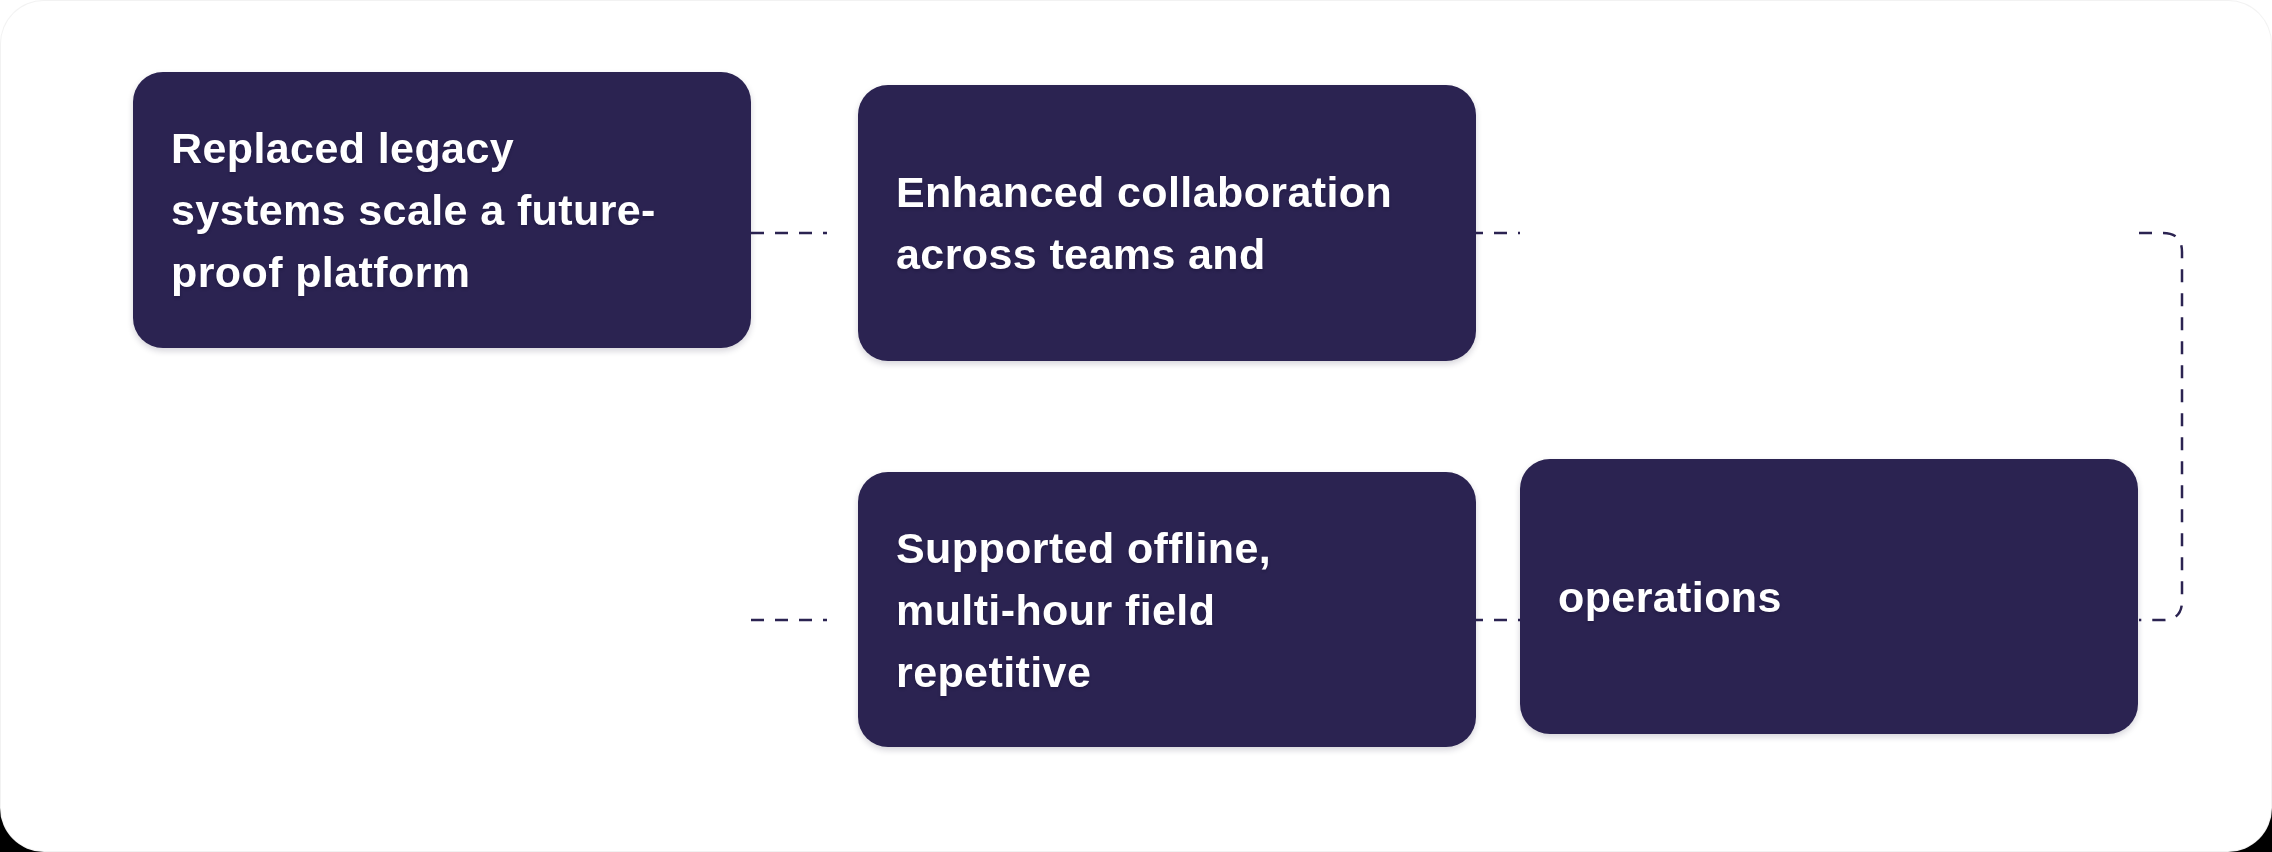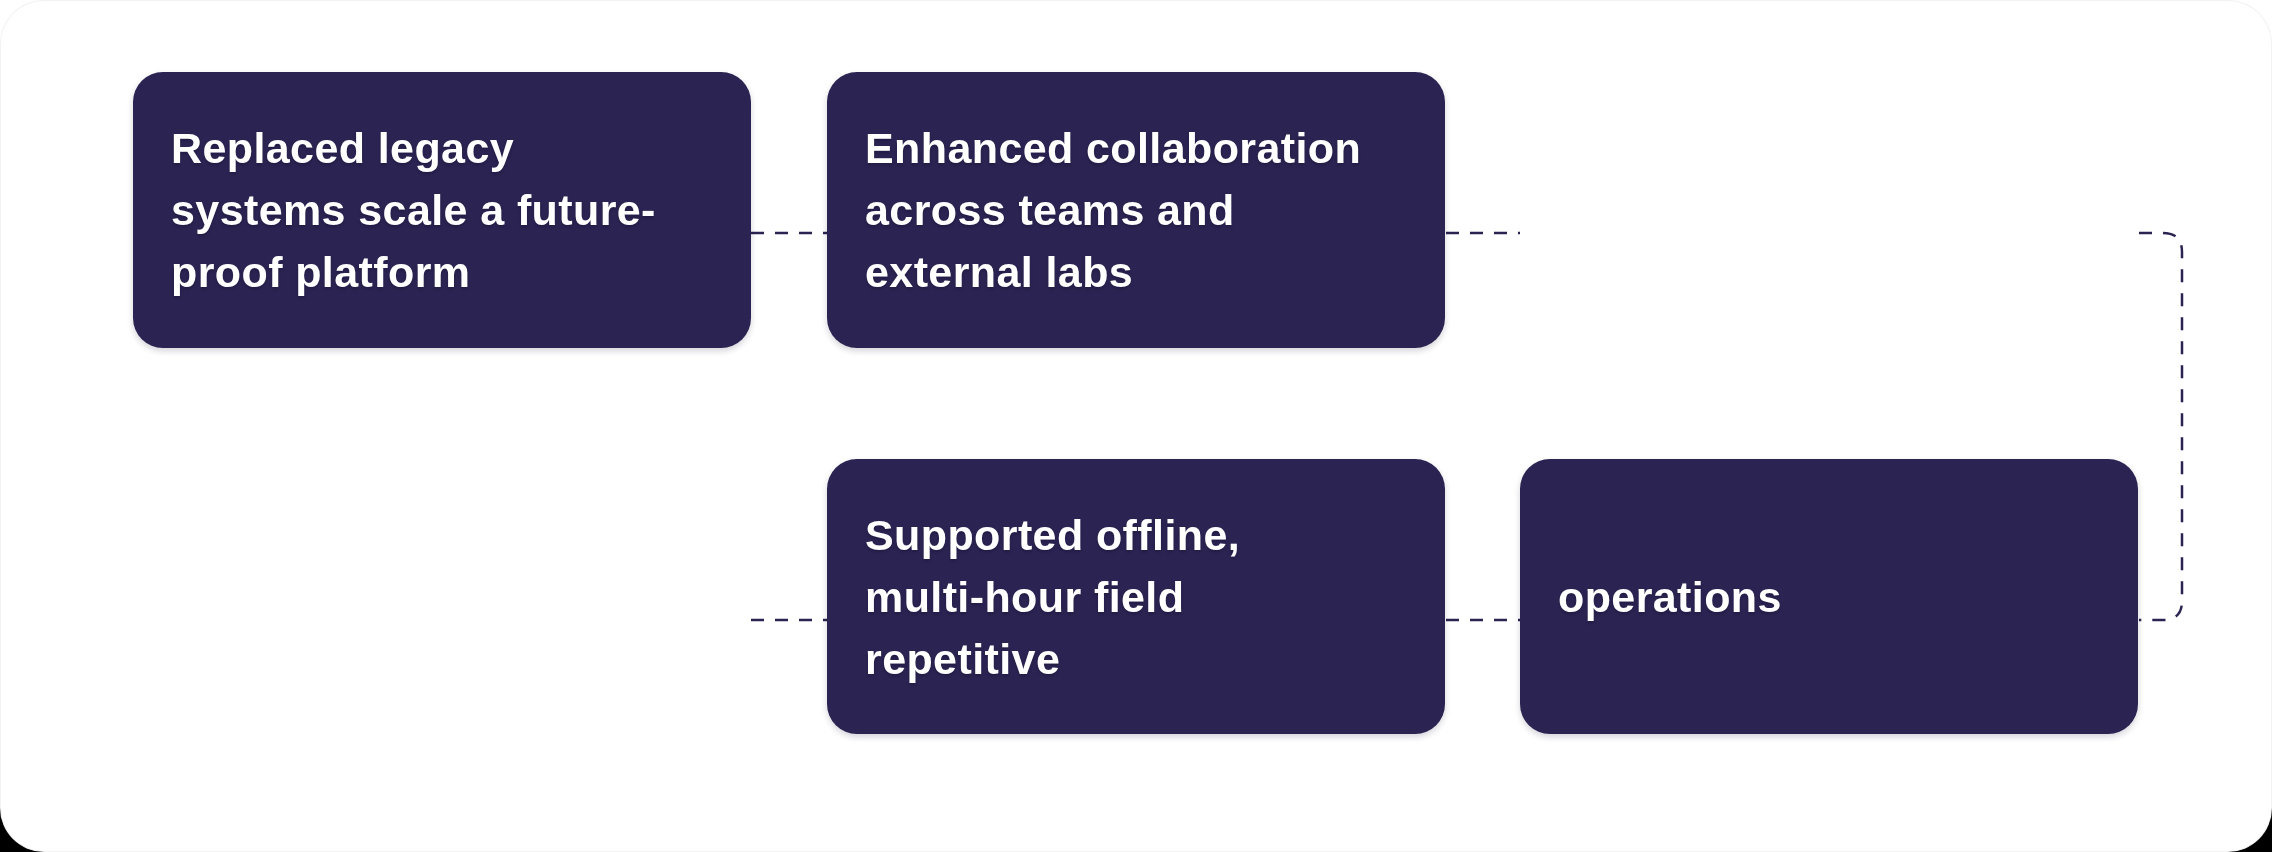--- a/index.html
+++ b/index.html
@@ -56,21 +56,21 @@
     box-shadow: 0 3px 6px rgba(20, 15, 50, 0.18);
     display: flex;
     flex-direction: column;
     justify-content: center;
     padding: 0 38px;
     z-index: 3;
   }
   .row1 { top: 72px;  height: 276px; }
   .row2 { top: 459px; height: 275px; }
   .col1 { left: 133px; }
-  .col2 { left: 827px; }
+  .col2 { left: 858px; margin-top: 13px; }
   .col3 { left: 1520px; }
   .line {
     color: var(--card-text-color);
     font-size: 43px;
     line-height: 62px;
     font-weight: 700;
     letter-spacing: 0.4px;
     white-space: nowrap;
     text-shadow: 0 2px 3px rgba(10, 5, 30, 0.22);
   }
@@ -95,21 +95,20 @@
 
   <div class="card row1 col1">
     <div class="line">Replaced legacy</div>
     <div class="line">systems scale a future-</div>
     <div class="line">proof platform</div>
   </div>
 
   <div class="card row1 col2">
     <div class="line">Enhanced collaboration</div>
     <div class="line">across teams and</div>
-    <div class="line">external labs</div>
   </div>
 
 
 
   <div class="card row2 col2">
     <div class="line">Supported offline,</div>
     <div class="line">multi-hour field</div>
     <div class="line">repetitive</div>
   </div>
 

